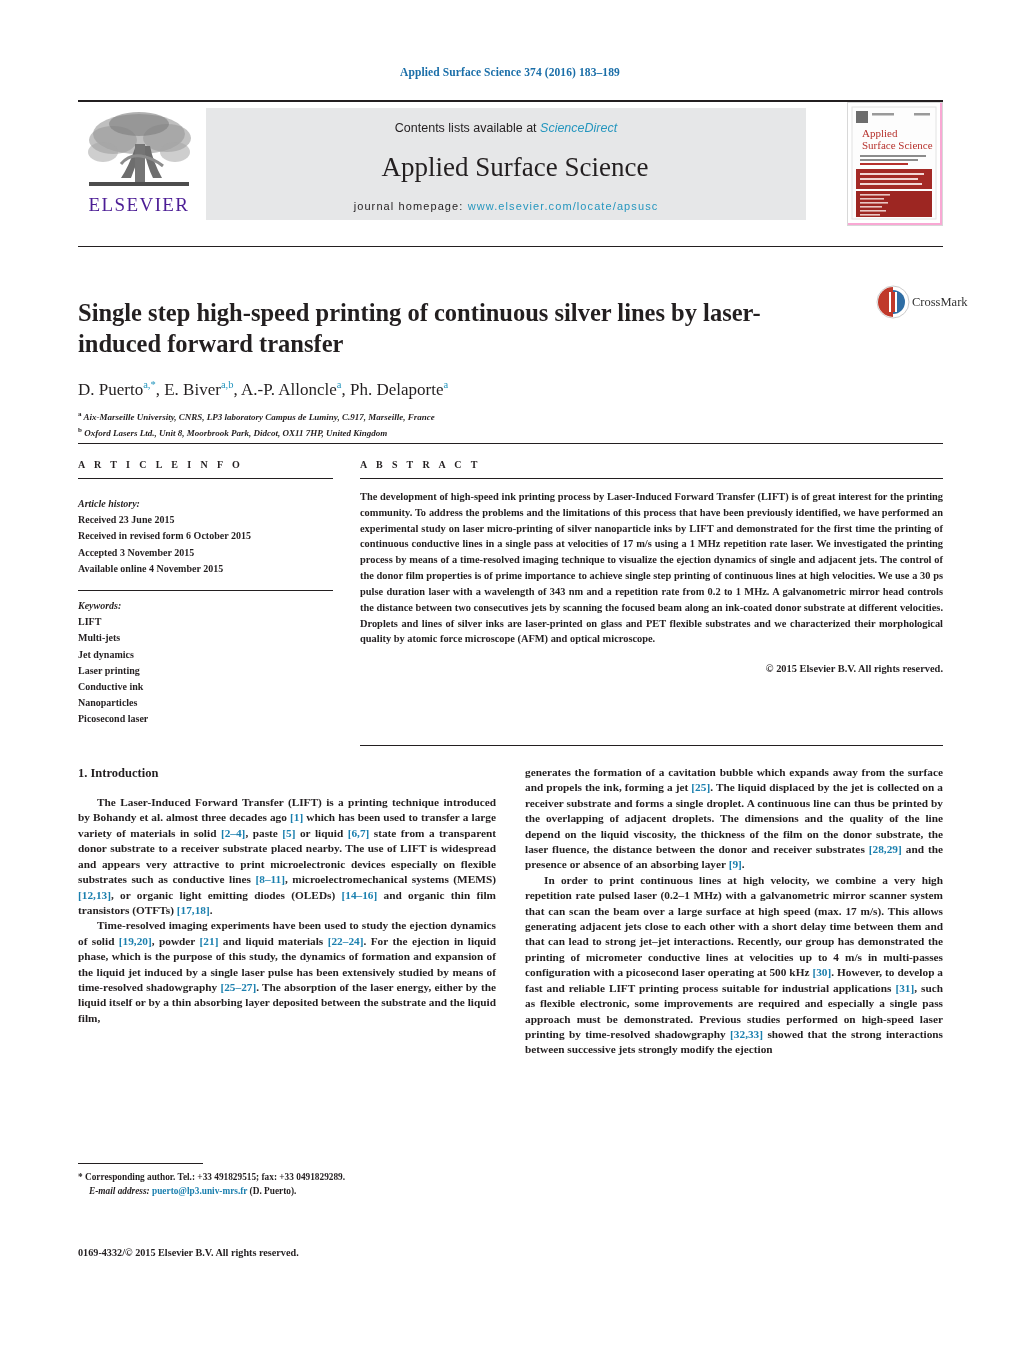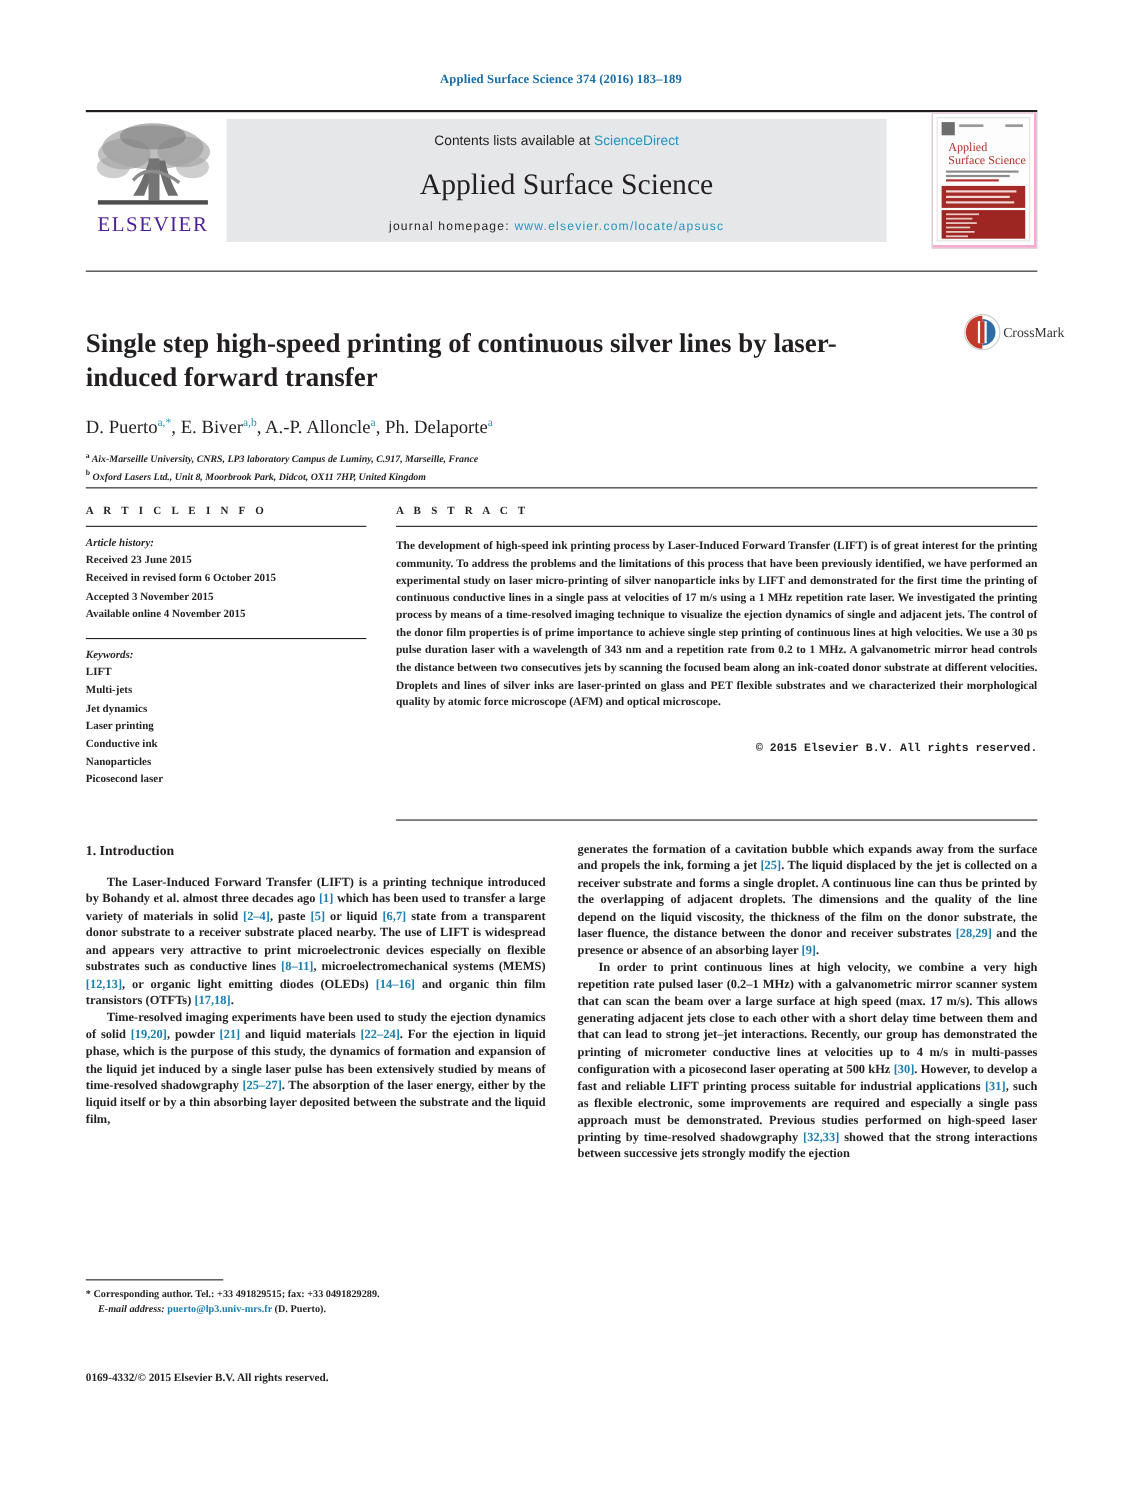--- a/index.html
+++ b/index.html
@@ -68,21 +68,21 @@
     height: 112px;
     background: #e6e7e8;
     text-align: center;
   }
   .contents-line {
     font-size: 12.5px;
     padding-top: 13px;
     color: #231f20;
     font-family: "Liberation Sans", sans-serif;
   }
-  .contents-line .sd { color: #2596be; }
+  .contents-line .sd { color: #2596be; font-style: italic; }
   .journal-name {
     font-size: 27px;
     margin-top: 17px;
     color: #231f20;
     font-family: "Liberation Serif", serif;
     padding-left: 18px;
   }
   .homepage-line {
     font-size: 11px;
     margin-top: 17px;
@@ -174,44 +174,43 @@
     font-family: "Liberation Serif", serif;
   }
   .sec-rule {
     border-top: 1px solid #231f20;
     margin-top: 8px;
   }
   .info-block {
     font-size: 10px;
     font-weight: bold;
     line-height: 1.62;
-    margin-top: 7px;
+    margin-top: 17px;
     color: #231f20;
   }
   .info-block .it { font-style: italic; }
   .info-rule {
     border-top: 1px solid #231f20;
     margin-top: 13px;
     margin-bottom: 7px;
   }
   .abstract-text {
     font-size: 10.4px;
     line-height: 1.52;
     text-align: justify;
     font-weight: bold;
     margin-top: 10px;
     color: #231f20;
   }
   .copyright {
     font-size: 10.4px;
     font-weight: bold;
     text-align: right;
-    margin-top: 28px;
-    color: #231f20;
-    font-family: Liberation Mono, monospace;
+    margin-top: 16px;
+    color: #231f20;
   }
   .hr-abs-bottom {
     position: absolute;
     left: 360px; top: 745px;
     width: 583px;
     border-top: 1px solid #231f20;
   }
 
   
   .body-col {

